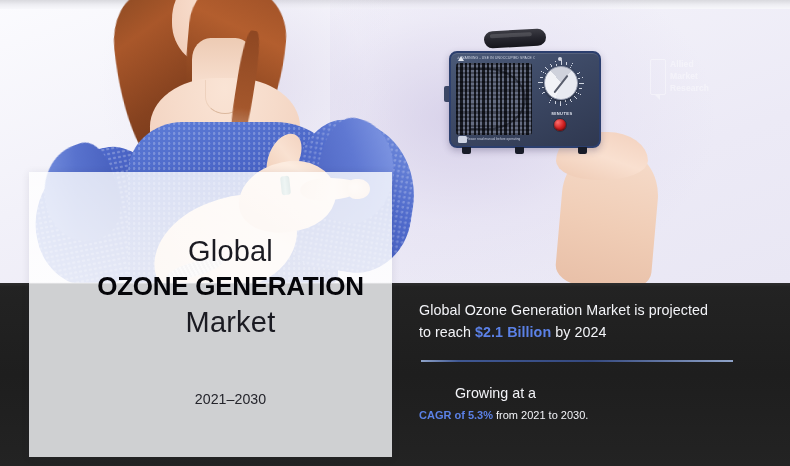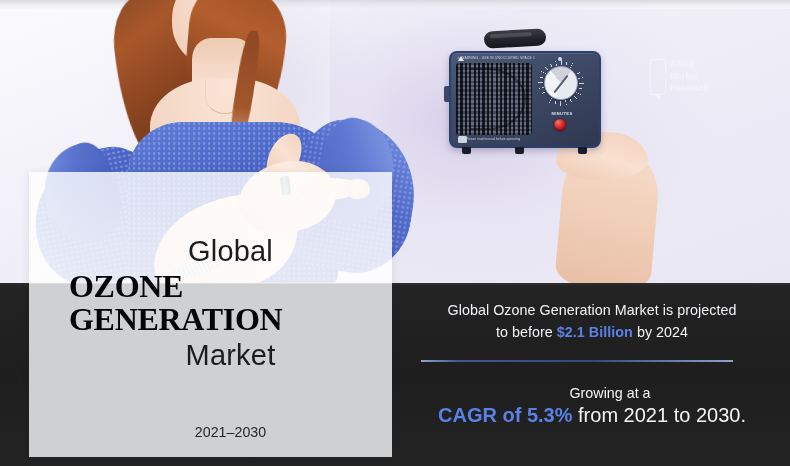--- a/index.html
+++ b/index.html
@@ -378,55 +378,54 @@
     position: absolute; left: 0; top: 0; width: 363px; height: 237px;
     display: flex; flex-direction: column; align-items: center;
     padding-top: 62px;
     padding-left: 40px;
   }
   .t-global {
     font-size: 29px; color: #1b1b22; font-weight: 400;
     letter-spacing: 0.2px; line-height: 34px;
   }
   .t-main {
-    font-size: 32px; color: #050509; font-weight: bold;
-    letter-spacing: -0.3px; line-height: 33px; margin-top: 2px; font-family: Liberation Serif, serif;
+    font-size: 26px; color: #050509; font-weight: bold;
+    letter-spacing: -0.3px; line-height: 33px; margin-top: 2px;
   }
   .t-market {
     font-size: 29px; color: #1b1b22; font-weight: 400;
     letter-spacing: 0.2px; line-height: 34px; margin-top: 2px;
   }
   .t-rule {
     width: 229px; height: 1.6px; background: #2c2c34;
     margin-top: 15px;
   }
   .t-sub {
     margin-top: 15px; width: 345px; text-align: center;
     font-size: 14.2px; color: #25252c; line-height: 20px;
     letter-spacing: 0.05px;
   }
 
   
   .stats {
     position: absolute; left: 419px; top: 300px;
     width: 346px; height: 140px;
     color: #ffffff;
-    text-align: center;
   }
   .stat-line {
     font-size: 14.3px; line-height: 21.5px;
     letter-spacing: 0.05px; color: #f3f4f8;
   }
   .accent { color: #5b81e6; font-weight: bold; }
   .stat-rule {
     width: 312px; height: 2px; margin: 17px 0 20px 2px;
     background: linear-gradient(to right, #8fa3c8 0%, #3f5792 12%, #35497f 55%, #8fa3c8 100%);
   }
   .stat-grow { font-size: 14.3px; line-height: 22px; color: #f3f4f8; margin-left: 36px; }
-  .stat-cagr { font-size: 20px; line-height: 23px; color: #f3f4f8; }
+  .stat-cagr { font-size: 11px; line-height: 23px; color: #f3f4f8; }
 </style>
 </head>
 <body>
 
 <div id="infographic">
 
   <div class="photo-region">
     <div class="top-hairline"></div>
     <div class="photo-glow"></div>
     <div class="photo-glow2"></div>
@@ -497,21 +496,21 @@
       <div class="t-sub">
         <br>
         <span>2021–2030</span>
       </div>
     </div>
   </div>
 
   <div class="stats">
     <div class="stat-line">
       <span>Global Ozone Generation Market is projected</span><br>
-      <span>to before </span><span class="accent">$2.1 Billion</span><span> by 2024</span>
+      <span>to reach </span><span class="accent">$2.1 Billion</span><span> by 2024</span>
     </div>
 
     <div class="stat-rule"></div>
 
     <div class="stat-grow">Growing at a</div>
     <div class="stat-cagr">
       <span class="accent">CAGR of 5.3%</span><span> from 2021 to 2030.</span>
     </div>
   </div>
 

